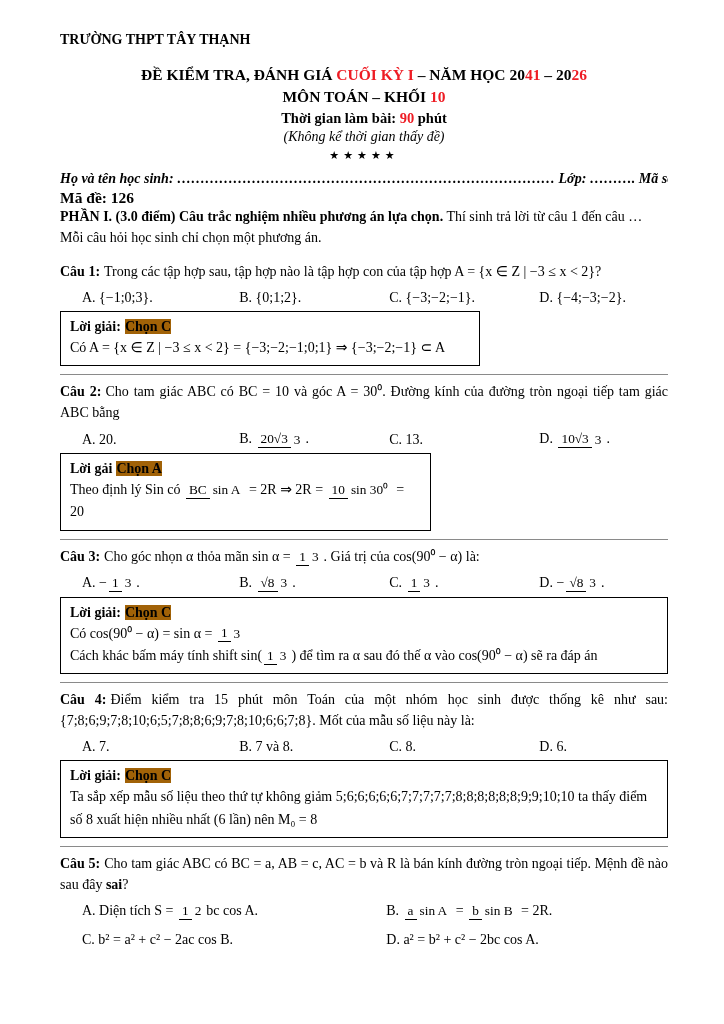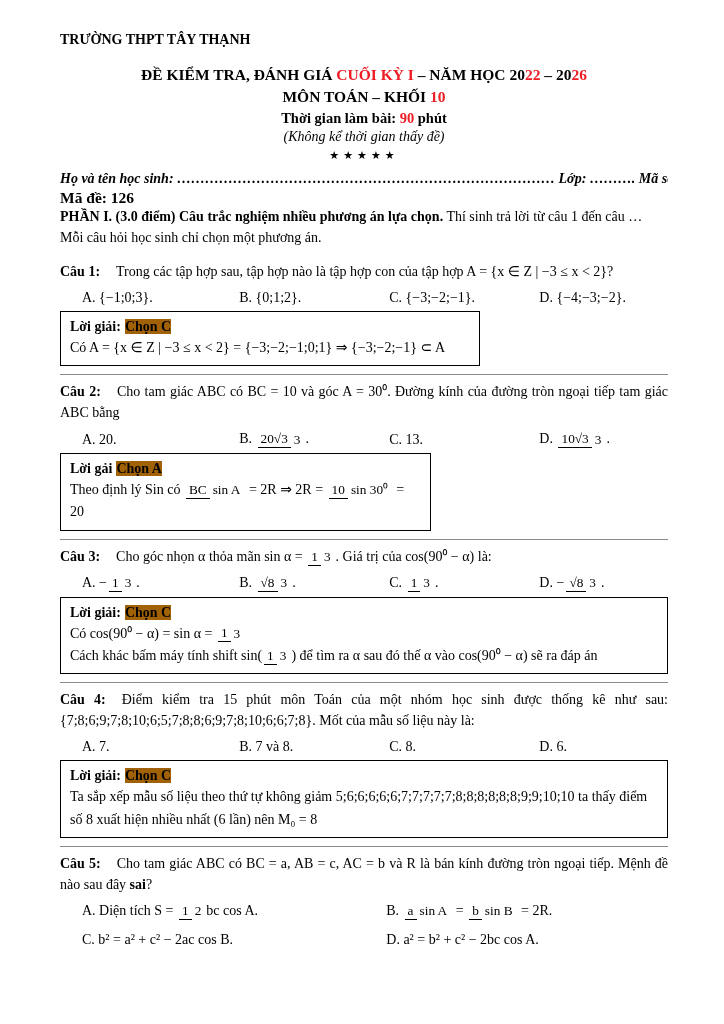--- a/index.html
+++ b/index.html
@@ -16,21 +16,21 @@
   .time { font-weight:bold; font-size:14.5px; line-height:1.4; }
   .note { font-style:italic; font-size:14px; line-height:1.35; }
   .stars { font-size:11px; letter-spacing:4px; margin-top:2px; }
   .red { color:#ee1c24; }
   .student-line { margin-top:9px; font-weight:bold; font-style:italic; white-space:nowrap; overflow:hidden; }
   .exam-code { text-align:left; font-weight:bold; font-size:15.5px; margin-top:2px; }
   .part-head { text-align:justify; line-height:1.45; }
   .question { margin-top:7px; padding-top:6px; }
   .ruled { border-top:1px solid #8a8a8a; }
   .q-text { text-align:justify; line-height:1.5; }
-  .q-label { font-weight:bold; margin-right:16px; }
+  .q-label { font-weight:bold; margin-right:4px; }
   .options { display:grid; padding-left:22px; margin:8px 0 5px; align-items:center; }
   .options4 { grid-template-columns:1.1fr 1.05fr 1.05fr 0.9fr; }
   .options2 { grid-template-columns:1.08fr 1fr; row-gap:12px; }
   .sol-box { border:1px solid #000; padding:4px 9px 6px; margin:5px 0 8px; line-height:1.5; }
   .sol-head { font-weight:bold; }
   .hl { background:#a16207; margin-left:4px; }
   .w69 { width:69%; }
   .w61 { width:61%; }
   .frac { display:inline-flex; flex-direction:row; align-items:center;
           vertical-align:middle; line-height:1.12; font-size:0.95em; margin:0 2px; }
@@ -38,21 +38,21 @@
   .frac .den { padding:0 3px; }
   .sol-line { line-height:1.6; }
 </style>
 </head>
 <body>
 
 <div class="page">
 
   <div class="school">TRƯỜNG THPT TÂY THẠNH</div>
 
-  <div class="center title"><span>ĐỀ KIỂM TRA, ĐÁNH GIÁ </span><span class="red">CUỐI KỲ I</span><span> – NĂM HỌC 20</span><span class="red">22</span><span> – 20</span><span class="red">26</span></div>
+  <div class="center title"><span>ĐỀ KIỂM TRA, ĐÁNH GIÁ </span><span class="red">CUỐI KỲ I</span><span> – NĂM HỌC 20</span><span class="red">41</span><span> – 20</span><span class="red">26</span></div>
 
   <div class="center subject"><span>MÔN TOÁN – KHỐI </span><span class="red">10</span></div>
 
   <div class="center time"><span>Thời gian làm bài: </span><span class="red">90</span><span> phút</span></div>
 
   <div class="center note">(Không kể thời gian thấy đề)</div>
 
   <div class="center stars">★★★★★</div>
 
   <div class="student-line">Họ và tên học sinh: ……………………………………………………………………… Lớp: ………. Mã số: ………</div>

